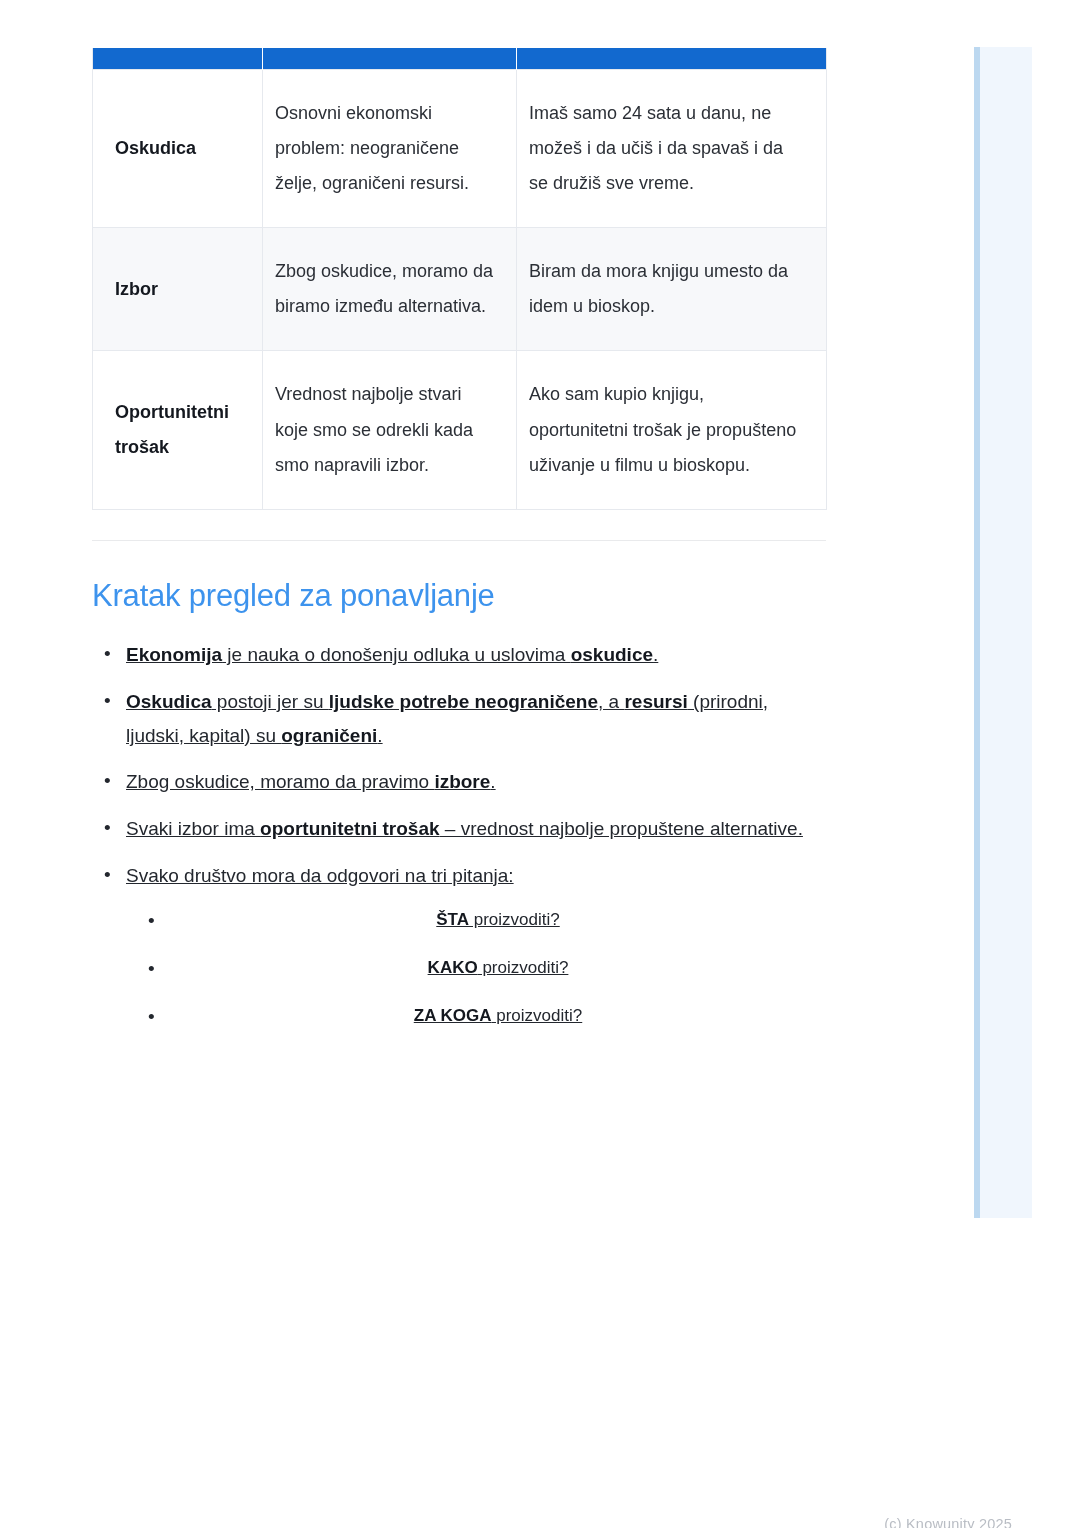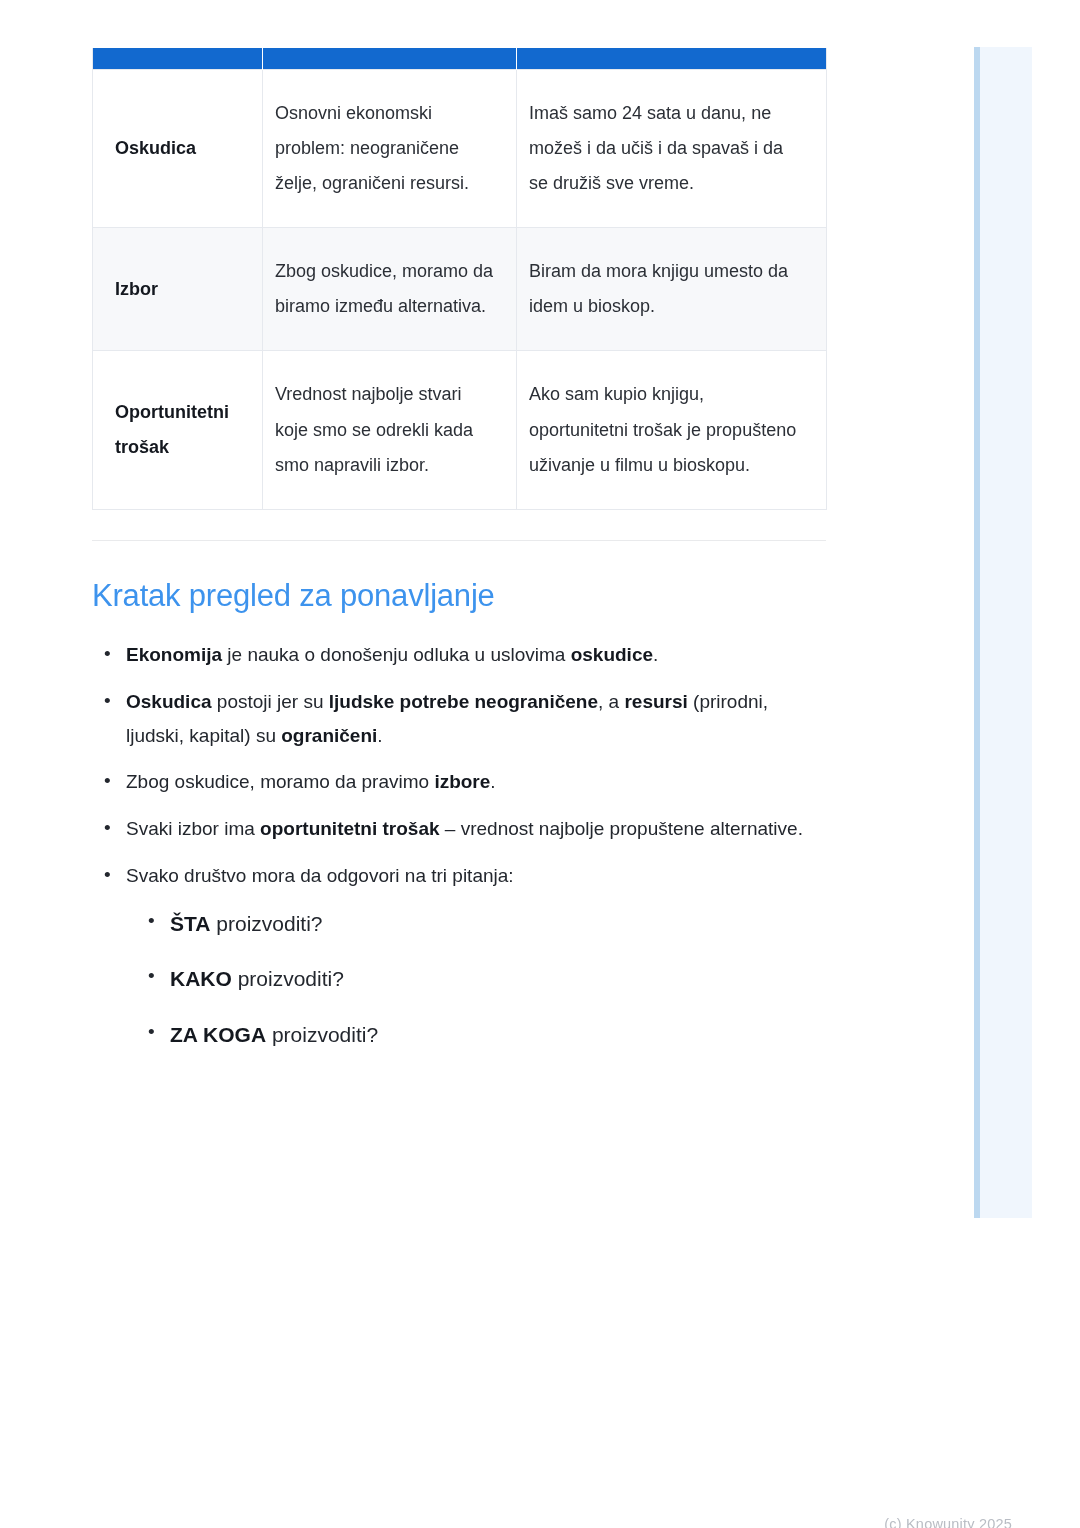--- a/index.html
+++ b/index.html
@@ -104,40 +104,42 @@
     padding: 0 0 0 34px;
     list-style: none;
   }
   ul.summary-list > li {
     position: relative;
     font-size: 19px;
     line-height: 1.78;
     color: #23272e;
     margin-bottom: 13px;
     padding-left: 0;
+    text-decoration: underline;
   }
   ul.summary-list > li::before {
     content: "\2022";
     position: absolute;
     left: -22px;
     top: -1px;
     font-size: 19px;
     color: #23272e;
   }
   ul.summary-list ul.sub-list {
     margin: 12px 0 0 0;
     padding: 0 0 0 44px;
     list-style: none;
   }
   ul.summary-list ul.sub-list > li {
     position: relative;
-    font-size: 21px;
+    font-size: 17px;
     line-height: 1.78;
     color: #23272e;
     margin-bottom: 18px;
+    text-align: center;
   }
   ul.summary-list ul.sub-list > li::before {
     content: "\2022";
     position: absolute;
     left: -22px;
     top: -1px;
     font-size: 19px;
     color: #23272e;
   }
   b, strong { font-weight: bold; color: #14181f; }

